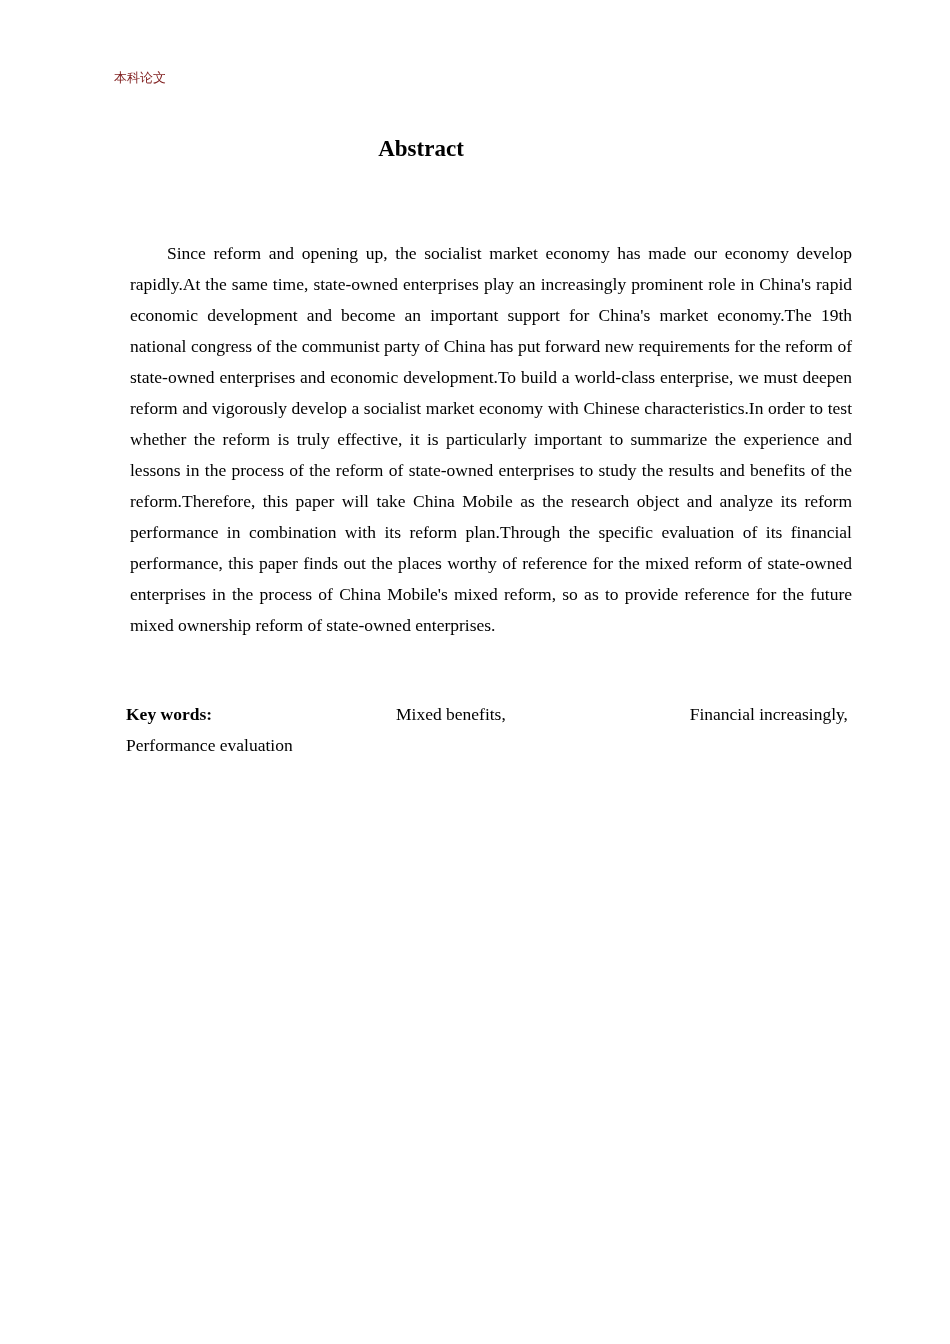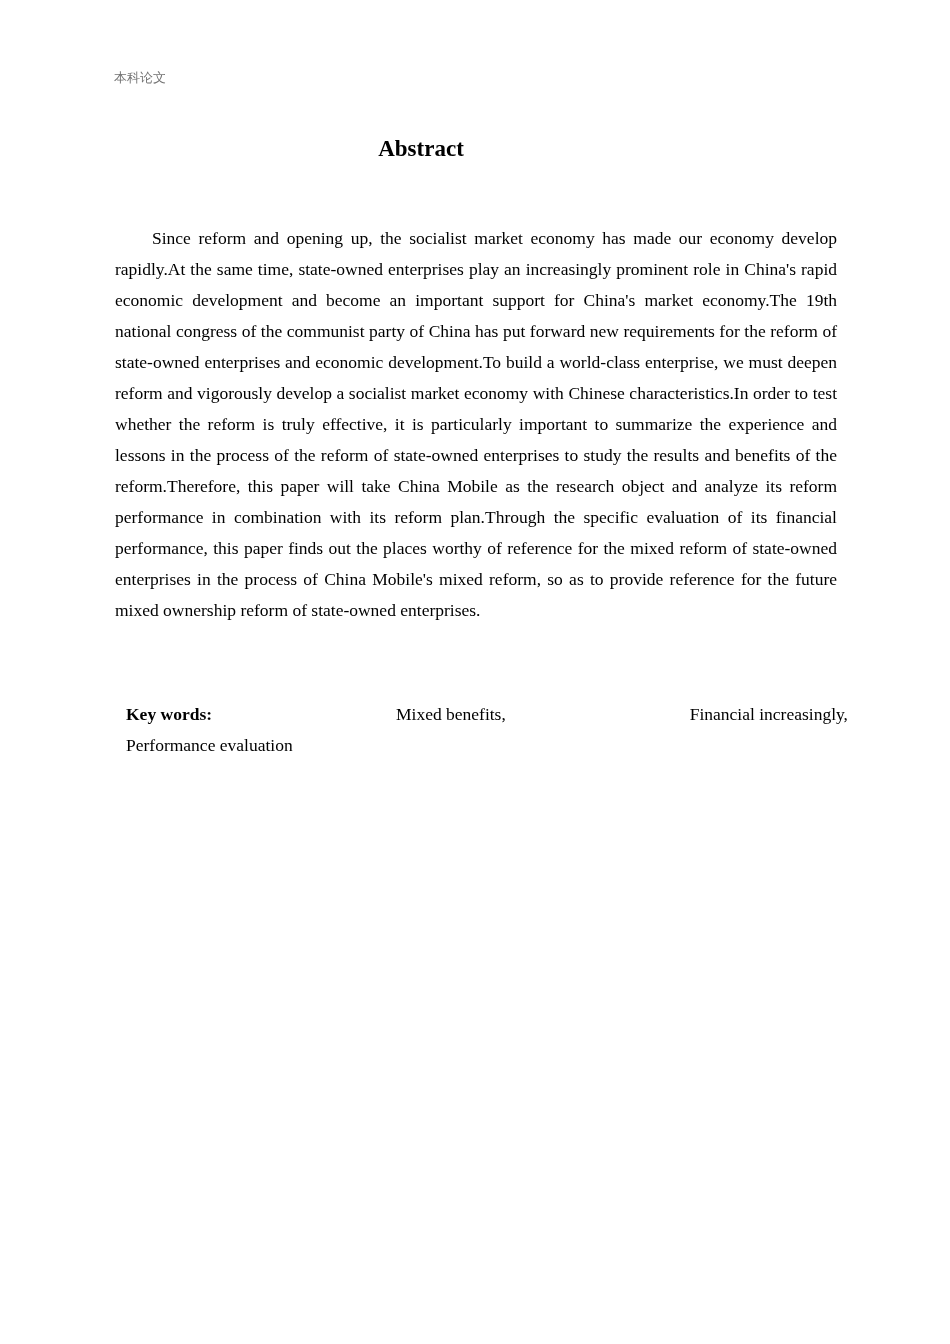--- a/index.html
+++ b/index.html
@@ -1,19 +1,19 @@
 <!DOCTYPE html>
 <html><head>
   <meta charset="utf-8">
   <style>
     html, body { margin: 0; padding: 0; background: #ffffff; }
     body { width: 950px; height: 1344px; position: relative; overflow: hidden; font-family: "Liberation Serif", serif; color: #000; }
-    .header { position: absolute; left: 114px; top: 69px; font-size: 13px; font-family: "DejaVu Sans", sans-serif; color: #737373; }
+    .header { position: absolute; left: 114px; top: 69px; font-size: 13px; font-family: "DejaVu Sans", sans-serif; color: #7f1d1d; }
     .title { position: absolute; left: 0; width: 842px; top: 136px; text-align: center; font-size: 23px; font-weight: bold; }
-    .abstract { position: absolute; left: 114px; top: 222px; width: 722px; font-size: 17.5px; line-height: 31px; text-align: justify; text-indent: 37px; margin: 1px; }
+    .abstract { position: absolute; left: 114px; top: 222px; width: 722px; font-size: 17.5px; line-height: 31px; text-align: justify; text-indent: 37px; margin: 16px; }
     .keywords { position: absolute; left: 114px; top: 687px; width: 722px; font-size: 17.5px; line-height: 31px; text-align: justify; text-align-last: left; margin: 12px; }
     .kw-label { font-weight: bold; }
     .kw-line1 { display: flex; justify-content: space-between; }
   </style>
 </head>
 <body>
 
 <div class="header">本科论文</div>
 
 <div class="title">Abstract</div>

